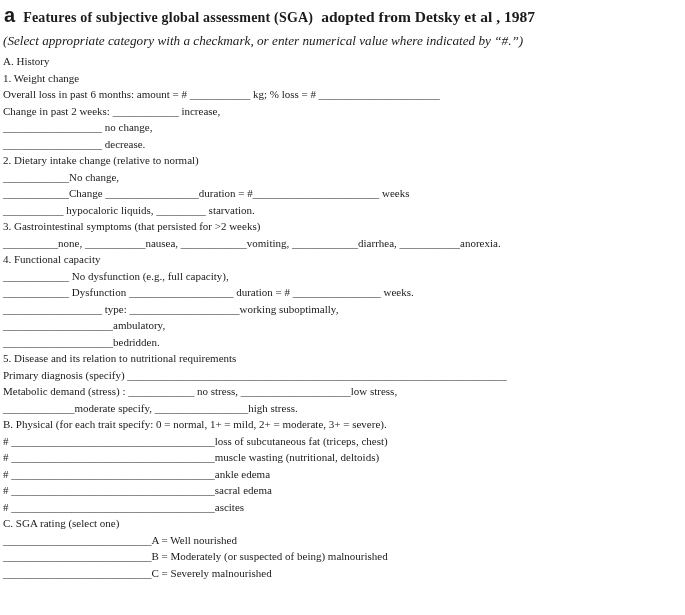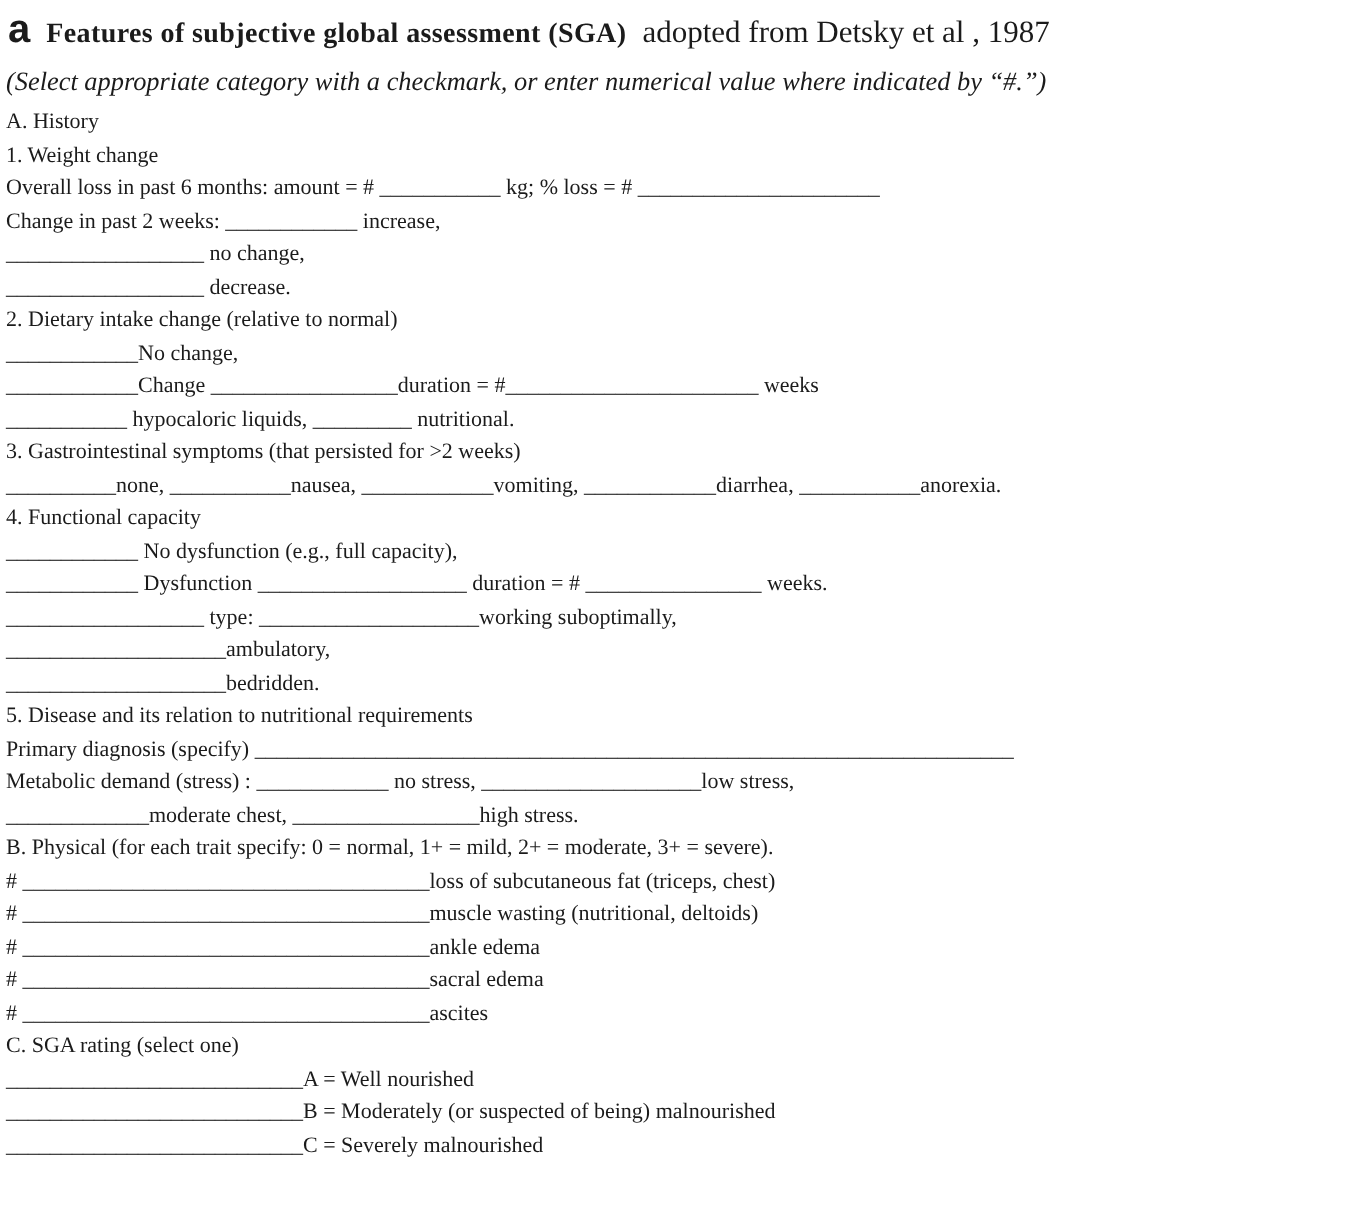--- a/index.html
+++ b/index.html
@@ -23,21 +23,21 @@
     font-family:"Liberation Sans", sans-serif;
     font-weight:bold;
     font-size:20px;
   }
   .title{
     font-weight:bold;
     font-size:14px;
     letter-spacing:0.2px;
   }
   .title-suffix{
-    font-weight:normal;
+    font-weight:bold;
     font-size:15.5px;
   }
   .instruction{
     font-style:italic;
     font-size:13.2px;
     margin:6px 0 4px 0;
     white-space:nowrap;
   }
   .form{margin-top:2px;}
   .fline{
@@ -59,33 +59,33 @@
   <div class="form" id="form-body">
       <div class="fline">A. History</div>
       <div class="fline">1. Weight change</div>
       <div class="fline">Overall loss in past 6 months: amount = # ___________ kg; % loss = # ______________________</div>
       <div class="fline">Change in past 2 weeks: ____________ increase,</div>
       <div class="fline">__________________ no change,</div>
       <div class="fline">__________________ decrease.</div>
       <div class="fline">2. Dietary intake change (relative to normal)</div>
       <div class="fline">____________No change,</div>
       <div class="fline">____________Change _________________duration = #_______________________ weeks</div>
-      <div class="fline">___________ hypocaloric liquids, _________ nutritional.</div>
+      <div class="fline">___________ hypocaloric liquids, _________ starvation.</div>
       <div class="fline">3. Gastrointestinal symptoms (that persisted for &gt;2 weeks)</div>
       <div class="fline">__________none, ___________nausea, ____________vomiting, ____________diarrhea, ___________anorexia.</div>
       <div class="fline">4. Functional capacity</div>
       <div class="fline">____________ No dysfunction (e.g., full capacity),</div>
       <div class="fline">____________ Dysfunction ___________________ duration = # ________________ weeks.</div>
       <div class="fline">__________________ type: ____________________working suboptimally,</div>
       <div class="fline">____________________ambulatory,</div>
       <div class="fline">____________________bedridden.</div>
       <div class="fline">5. Disease and its relation to nutritional requirements</div>
       <div class="fline">Primary diagnosis (specify) _____________________________________________________________________</div>
       <div class="fline">Metabolic demand (stress) : ____________ no stress, ____________________low stress,</div>
-      <div class="fline">_____________moderate chest, _________________high stress.</div>
+      <div class="fline">_____________moderate specify, _________________high stress.</div>
       <div class="fline">B. Physical (for each trait specify: 0 = normal, 1+ = mild, 2+ = moderate, 3+ = severe).</div>
       <div class="fline"># _____________________________________loss of subcutaneous fat (triceps, chest)</div>
       <div class="fline"># _____________________________________muscle wasting (nutritional, deltoids)</div>
       <div class="fline"># _____________________________________ankle edema</div>
       <div class="fline"># _____________________________________sacral edema</div>
       <div class="fline"># _____________________________________ascites</div>
       <div class="fline">C. SGA rating (select one)</div>
       <div class="fline">___________________________A = Well nourished</div>
       <div class="fline">___________________________B = Moderately (or suspected of being) malnourished</div>
       <div class="fline">___________________________C = Severely malnourished</div>

